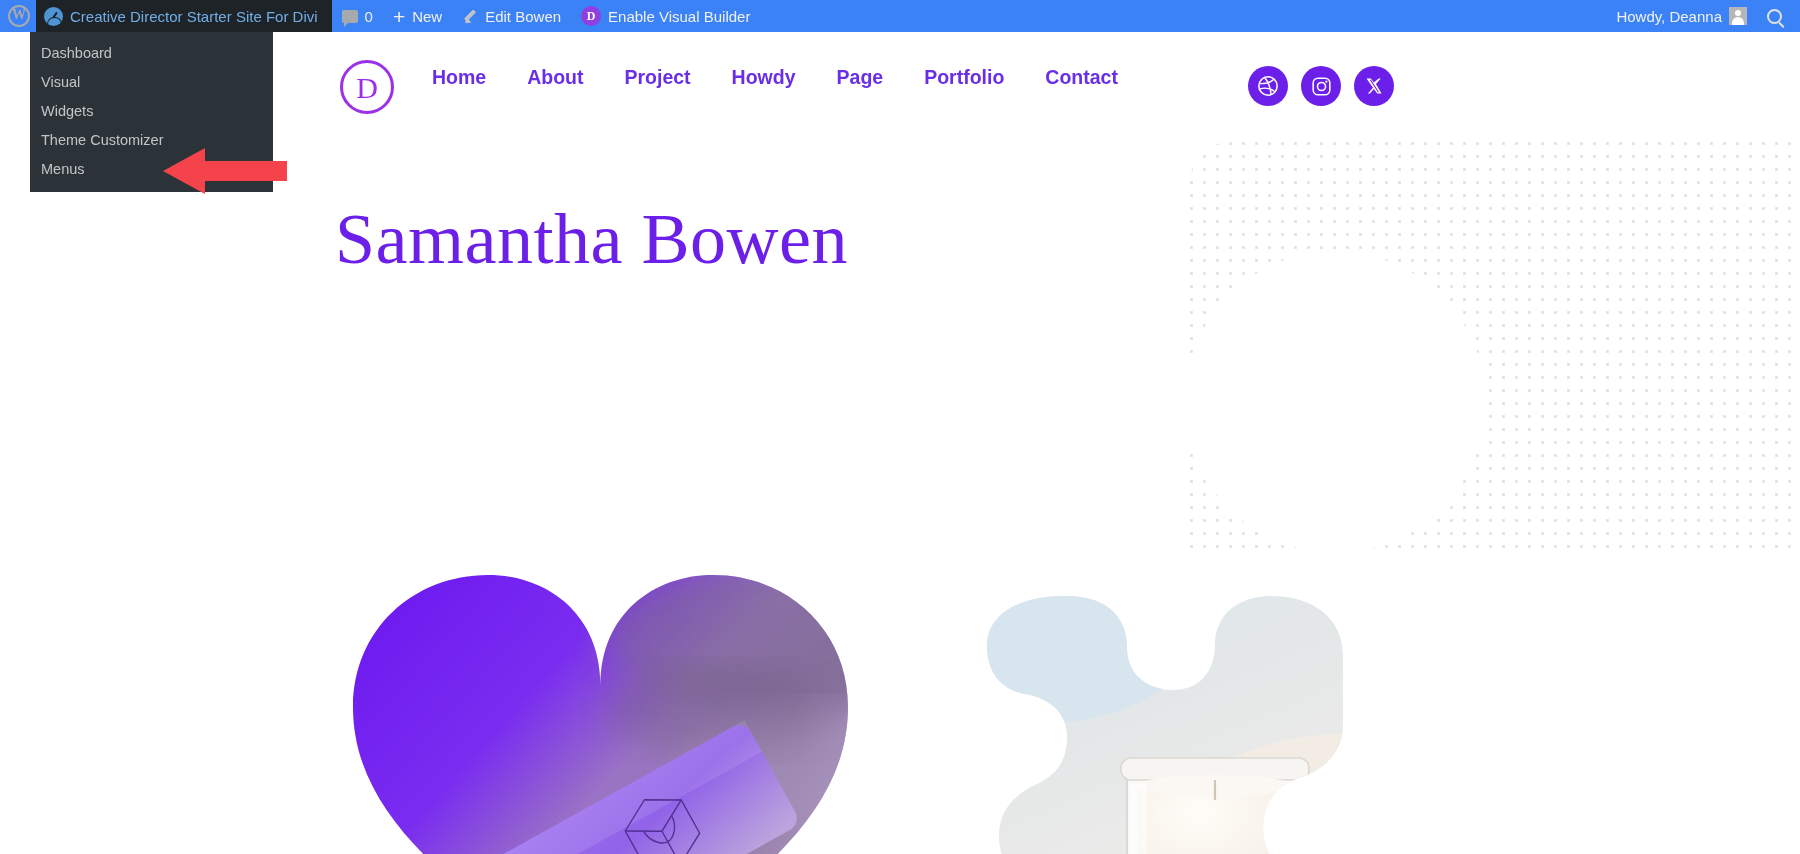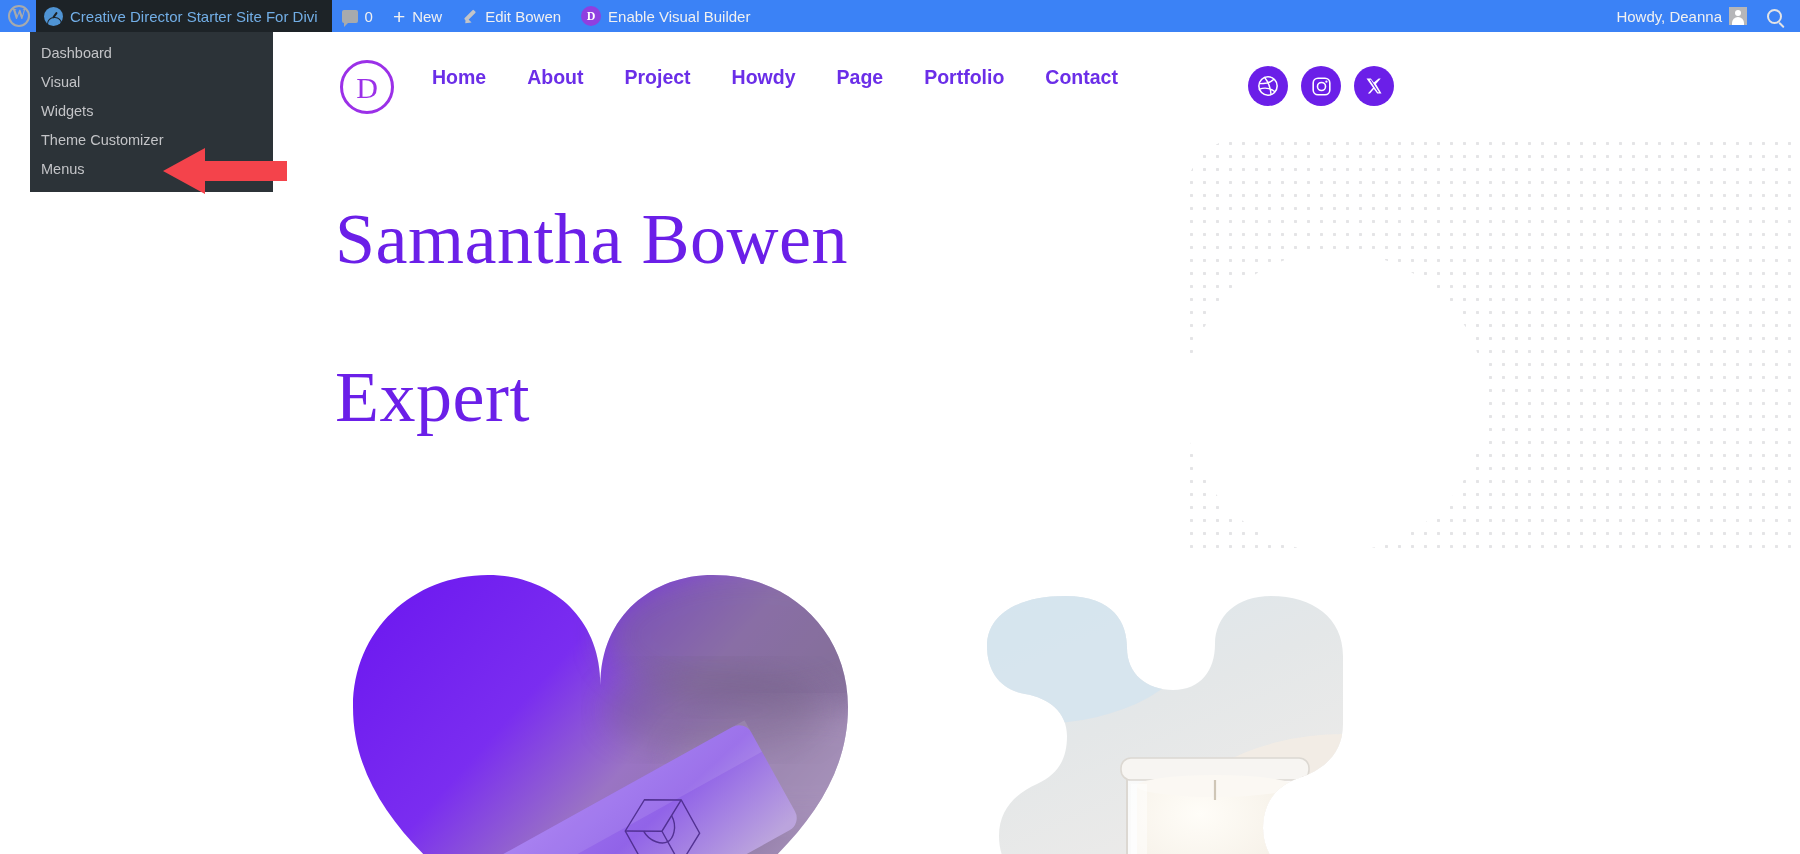--- a/index.html
+++ b/index.html
@@ -337,21 +337,20 @@
         <svg width="18" height="18" viewBox="0 0 24 24">
           <path fill="#fff" d="M18.2 2H21l-6.4 7.3L22 22h-5.7l-4.5-5.9L6.6 22H3.8l6.9-7.8L2 2h5.8l4 5.4L18.2 2zm-1 18.3h1.6L7.9 3.6H6.2l11 16.7z"></path>
         </svg>
       </div>
     </div>
   </div>
 
   <h1 id="hero-heading">
     <span>Samantha Bowen</span><br>
     <br>
-    <span>Expert</span>
   </h1>
 
   <div id="img-left">
     <svg class="heart-mask" viewBox="0 0 535 420">
       <defs>
         <clipPath id="heartclip">
           <path d="M267.5 110
                    C267.5 40 215 0 155 0
                    C80 0 20 55 20 132
                    C20 255 150 330 267.5 420

